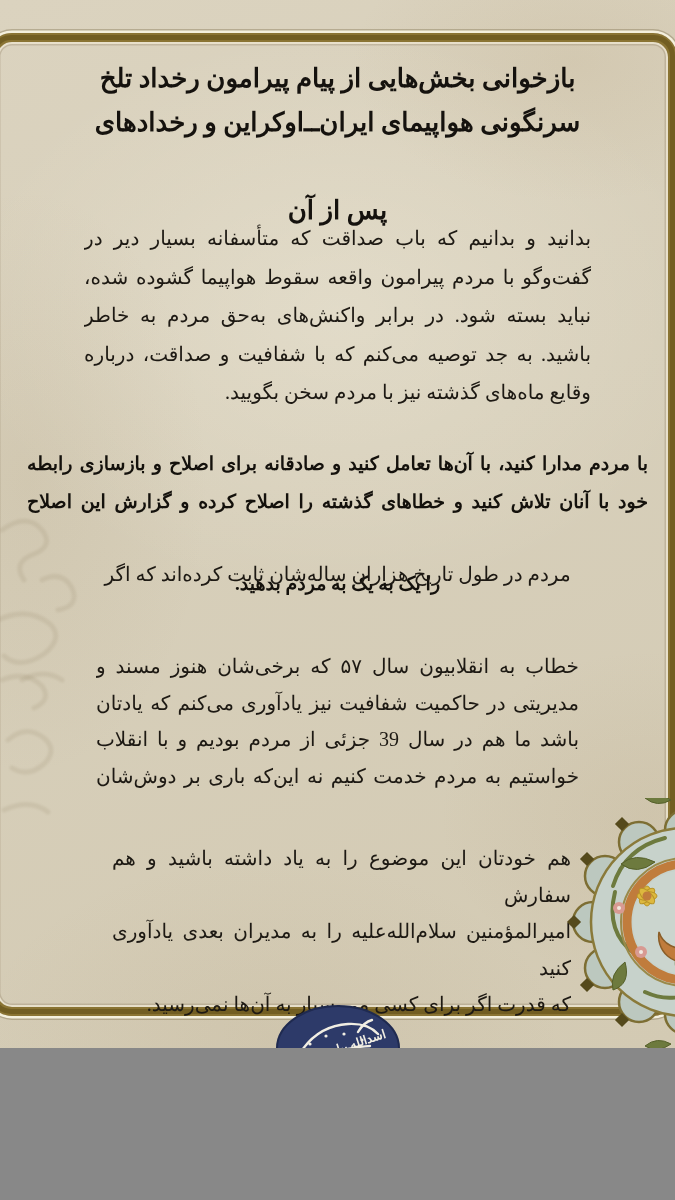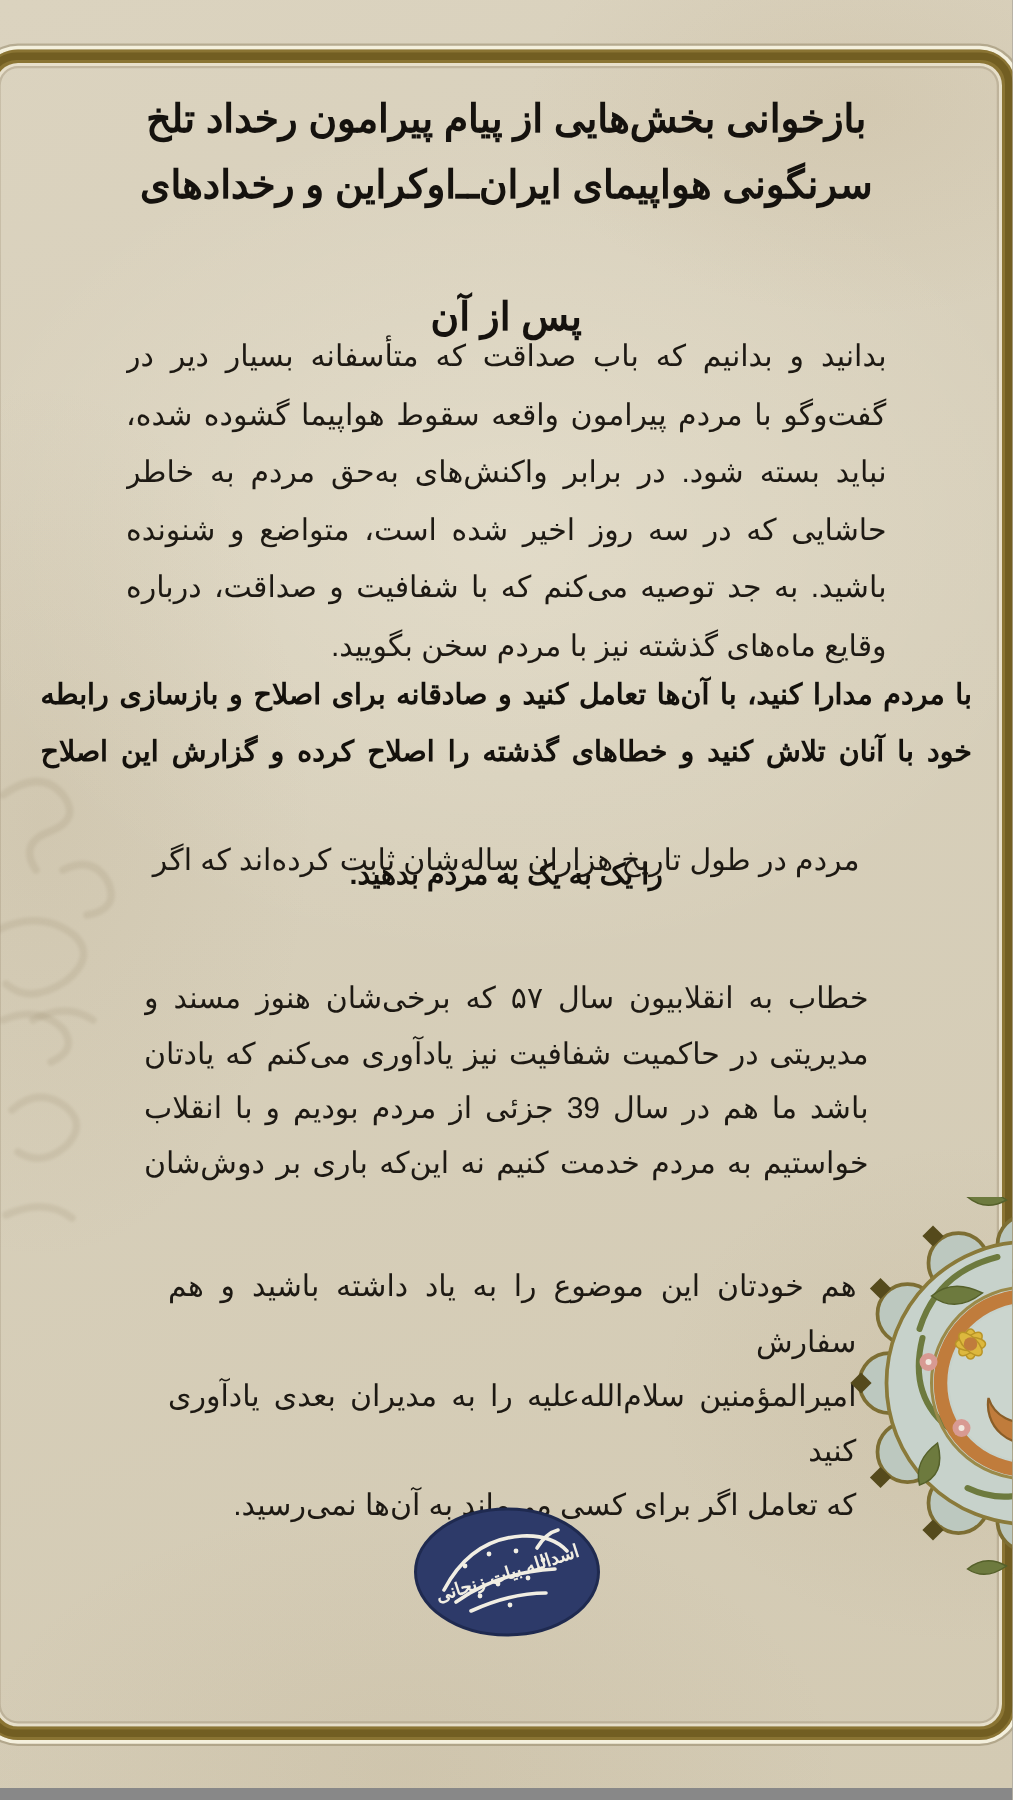--- a/index.html
+++ b/index.html
@@ -1,22 +1,22 @@
 <!DOCTYPE html>
 <html lang="fa" dir="rtl"><head>
 <meta charset="utf-8">
 <style>
   html,body{margin:0;padding:0;background:#888;}
   .page{
     position:relative;
-    width:675px;height:1192px;
+    width:675px;height:1048px;
     margin:0 auto;
     overflow:hidden;
     direction:rtl;
-    font-family:Liberation Sans, sans-serif;
+    font-family:Liberation Serif, serif;
     background-color:#d8d0bb;
     background-image:
       radial-gradient(ellipse 320px 200px at 85% 6%, rgba(166,138,92,0.12), transparent 70%),
       radial-gradient(ellipse 260px 420px at 4% 46%, rgba(150,128,88,0.10), transparent 70%),
       radial-gradient(ellipse 300px 240px at 96% 78%, rgba(158,132,90,0.10), transparent 70%),
       radial-gradient(ellipse 420px 260px at 40% 99%, rgba(150,126,86,0.08), transparent 70%),
       radial-gradient(ellipse 500px 380px at 50% 30%, rgba(255,252,240,0.25), transparent 75%),
       linear-gradient(160deg,#dbd3bf 0%,#d7cfba 45%,#d3cab3 100%);
   }
   
@@ -82,42 +82,41 @@
   <div class="title">
       <div class="line">بازخوانی بخش‌هایی از پیام پیرامون رخداد تلخ</div>
       <div class="line">سرنگونی هواپیمای ایران‌ــ‌اوکراین و رخدادهای</div>
       <div class="line" data-last="center">پس از آن</div>
     </div>
 
   <div class="para p1">
       <div class="line">بدانید و بدانیم که باب صداقت که متأسفانه بسیار دیر در</div>
       <div class="line">گفت‌وگو با مردم پیرامون واقعه سقوط هواپیما گشوده شده،</div>
       <div class="line">نباید بسته شود. در برابر واکنش‌های به‌حق مردم به خاطر</div>
-      <div class="line">حاشایی که در سه روز اخیر شده است، متواضع و شنونده</div>
       <div class="line">باشید. به جد توصیه می‌کنم که با شفافیت و صداقت، درباره</div>
       <div class="line" data-last="right">وقایع ماه‌های گذشته نیز با مردم سخن بگویید.</div>
     </div>
   <div class="para p2">
       <div class="line">با مردم مدارا کنید، با آن‌ها تعامل کنید و صادقانه برای اصلاح و بازسازی رابطه</div>
       <div class="line">خود با آنان تلاش کنید و خطاهای گذشته را اصلاح کرده و گزارش این اصلاح</div>
       <div class="line" data-last="center">را یک به یک به مردم بدهید.</div>
     </div>
   <div class="para p3">
       <div class="line">مردم در طول تاریخ هزاران ساله‌شان ثابت کرده‌اند که اگر</div>
     </div>
   <div class="para p4">
       <div class="line">خطاب به انقلابیون سال ۵۷ که برخی‌شان هنوز مسند و</div>
       <div class="line">مدیریتی در حاکمیت شفافیت نیز یادآوری می‌کنم که یادتان</div>
       <div class="line">باشد ما هم در سال 39 جزئی از مردم بودیم و با انقلاب</div>
       <div class="line">خواستیم به مردم خدمت کنیم نه این‌که باری بر دوش‌شان</div>
     </div>
   <div class="para p5">
       <div class="line">هم خودتان این موضوع را به یاد داشته باشید و هم سفارش</div>
       <div class="line">امیرالمؤمنین سلام‌الله‌علیه را به مدیران بعدی یادآوری کنید</div>
-      <div class="line" data-last="right">که تعامل اگر برای کسی می‌ماند به آن‌ها نمی‌رسید.</div>
+      <div class="line" data-last="right">که قدرت اگر برای کسی می‌بسیار به آن‌ها نمی‌رسید.</div>
     </div>
 
   <svg class="ornament" viewBox="0 0 120 260">
     <g transform="translate(130,124)">
 
       <g fill="#6d7a3e" stroke="#55602a" stroke-width="1">
         <path d="M-14,-122 q-14,-10 -26,-2 q12,10 26,2 z"></path>
         <path d="M-4,-118 q-4,-16 8,-24 q6,14 -8,24 z"></path>
         <path d="M-14,122 q-14,10 -26,2 q12,-10 26,-2 z"></path>
         <path d="M-4,118 q-4,16 8,24 q6,-14 -8,-24 z"></path>

